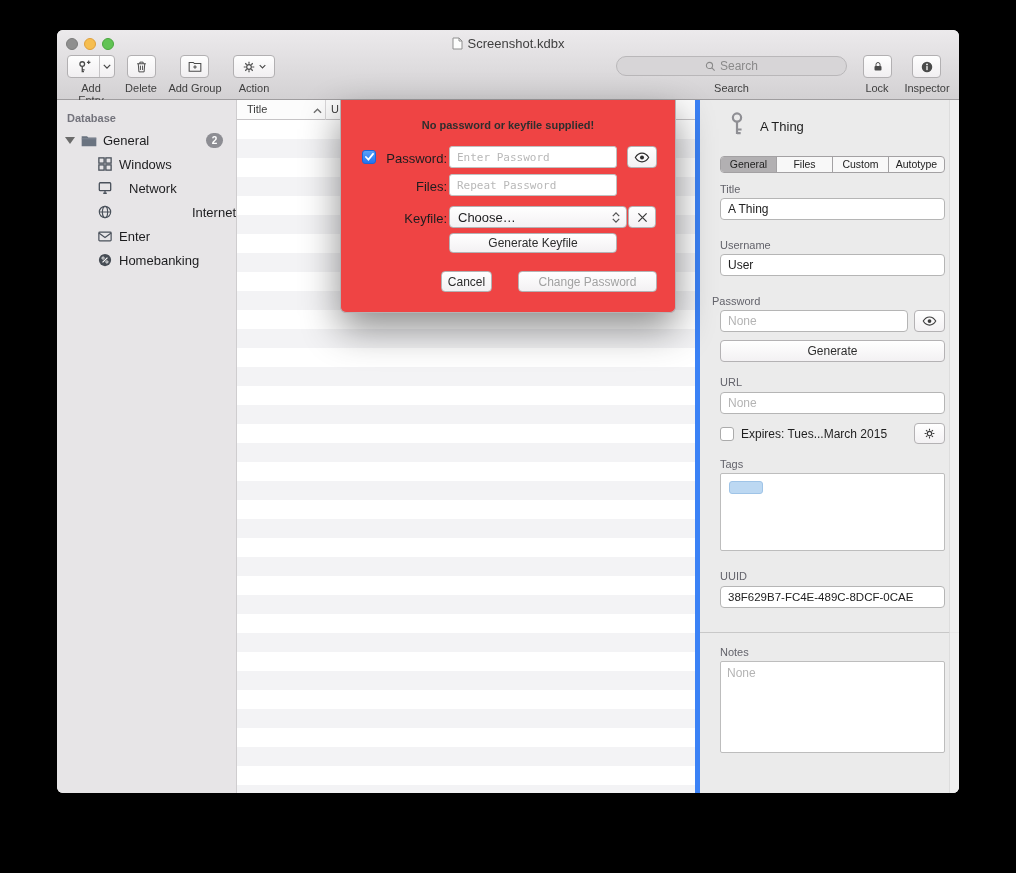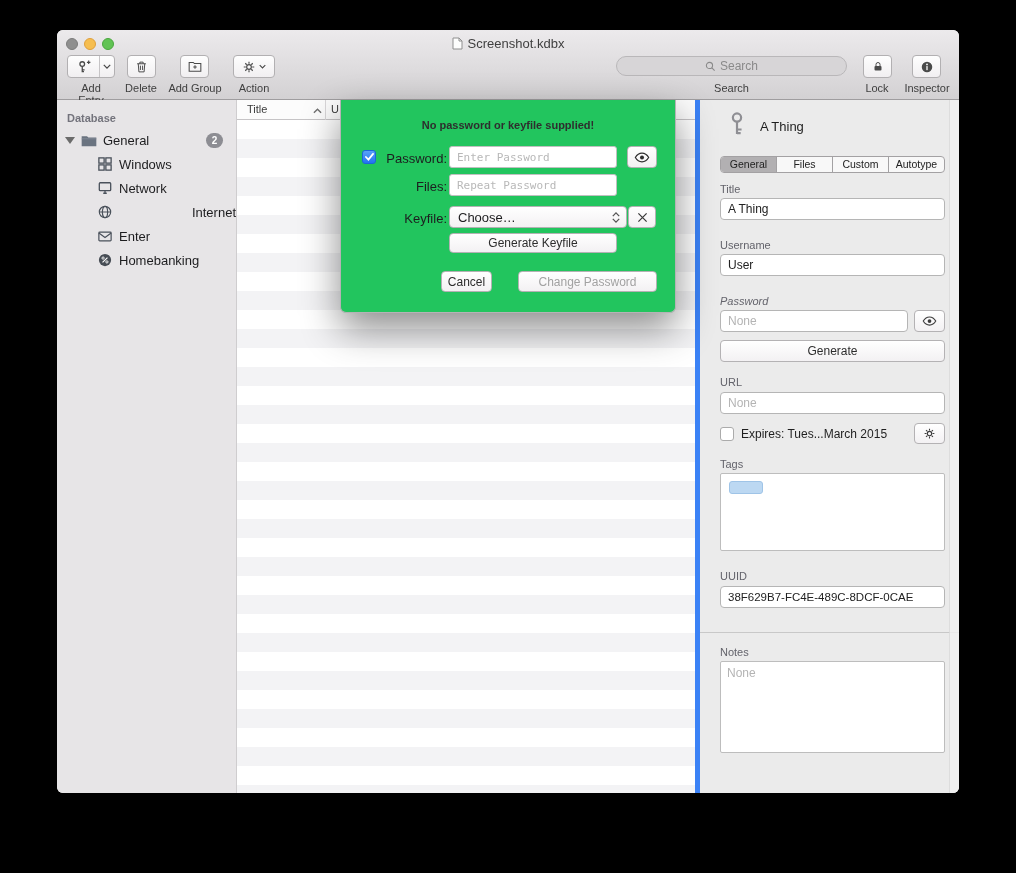--- a/index.html
+++ b/index.html
@@ -103,21 +103,21 @@
   #ins-divider{position:absolute;left:0;top:532px;width:100%;height:1px;background:#c8c8c8;}
   #notes-box{
     position:absolute;left:20px;top:561px;width:225px;height:92px;box-sizing:border-box;
     background:#fff;border:1px solid #bdbdbd;border-radius:2px;resize:none;
     font-size:12px;color:#222;padding:4px 6px;font-family:"Liberation Sans",sans-serif;outline:none;
   }
   #notes-box::placeholder{color:#b4b4b4;}
   #ins-scrollbar{position:absolute;right:0;top:0;width:10px;height:100%;background:#f2f2f2;border-left:1px solid #dadada;box-sizing:border-box;opacity:.8;}
   
   #dialog{
-    position:absolute;left:283px;top:70px;width:336px;height:213px;background:#22c55e;
+    position:absolute;left:283px;top:70px;width:336px;height:213px;background:#ef4444;
     border-radius:0 0 6px 6px;border:1px solid #b5b3b5;border-top:none;box-sizing:border-box;
     box-shadow:0 16px 38px rgba(0,0,0,.45);z-index:5;
   }
   #dialog-msg{position:absolute;left:0;top:19px;width:100%;text-align:center;font-size:11px;font-weight:600;color:#2e2e2e;}
   .dlg-label{position:absolute;left:36px;width:70px;text-align:right;font-size:13px;color:#1d1d1f;}
   .dfield{
     position:absolute;left:108px;width:168px;height:22px;box-sizing:border-box;
     background:#fff;border:1px solid #c0c0c0;border-radius:3px;padding:0 7px;
     font-family:"DejaVu Sans Mono",monospace;font-size:11px;color:#222;outline:none;
   }
@@ -266,21 +266,21 @@
         <span style="margin-left:6px;">Windows</span>
       </div>
 
       <div class="side-row" style="padding-left:40px;">
         <span class="icon16">
           <svg width="14" height="14" viewBox="0 0 16 16">
               <rect x="1.5" y="2" width="13" height="9" rx="1" fill="none" stroke="currentColor" stroke-width="1.5"></rect>
               <path d="M6 14h4M8 11v3" stroke="currentColor" stroke-width="1.5"></path>
             </svg>
         </span>
-        <span style="margin-left:6px;">Network</span>
+        <span style="margin-left:16px;">Network</span>
       </div>
 
       <div class="side-row" style="padding-left:40px;justify-content:space-between;">
         <span class="icon16">
           <svg width="14" height="14" viewBox="0 0 16 16">
               <g fill="none" stroke="currentColor" stroke-width="1.3">
                 <circle cx="8" cy="8" r="6.5"></circle>
                 <ellipse cx="8" cy="8" rx="3" ry="6.5"></ellipse>
                 <path d="M1.5 8h13"></path>
               </g>
@@ -344,21 +344,21 @@
       <div>Custom</div>
       <div>Autotype</div>
     </div>
 
     <span class="ins-label" style="left:20px;top:83px;">Title</span>
     <input class="ins-field" style="top: 98px;" value="A Thing">
 
     <span class="ins-label" style="left:20px;top:139px;">Username</span>
     <input class="ins-field" style="top: 154px;" value="User">
 
-    <span class="ins-label" style="left:20px;top:195px;font-style:italic;">Password</span>
+    <span class="ins-label" style="left:12px;top:195px;">Password</span>
     <input class="ins-field" style="top: 210px; width: 188px;" placeholder="None">
     <div class="btn icon-btn" style="left:214px;top:210px;width:31px;">
       <span style="display:flex;">
         <svg width="15" height="10" viewBox="0 0 24 16">
             <path d="M2 8C5 3 8.5 1.5 12 1.5S19 3 22 8c-3 5-6.5 6.5-10 6.5S5 13 2 8z" fill="none" stroke="#3d3d3d" stroke-width="1.8"></path>
             <circle cx="12" cy="8" r="3" fill="#3d3d3d"></circle>
           </svg>
       </span>
     </div>
 

